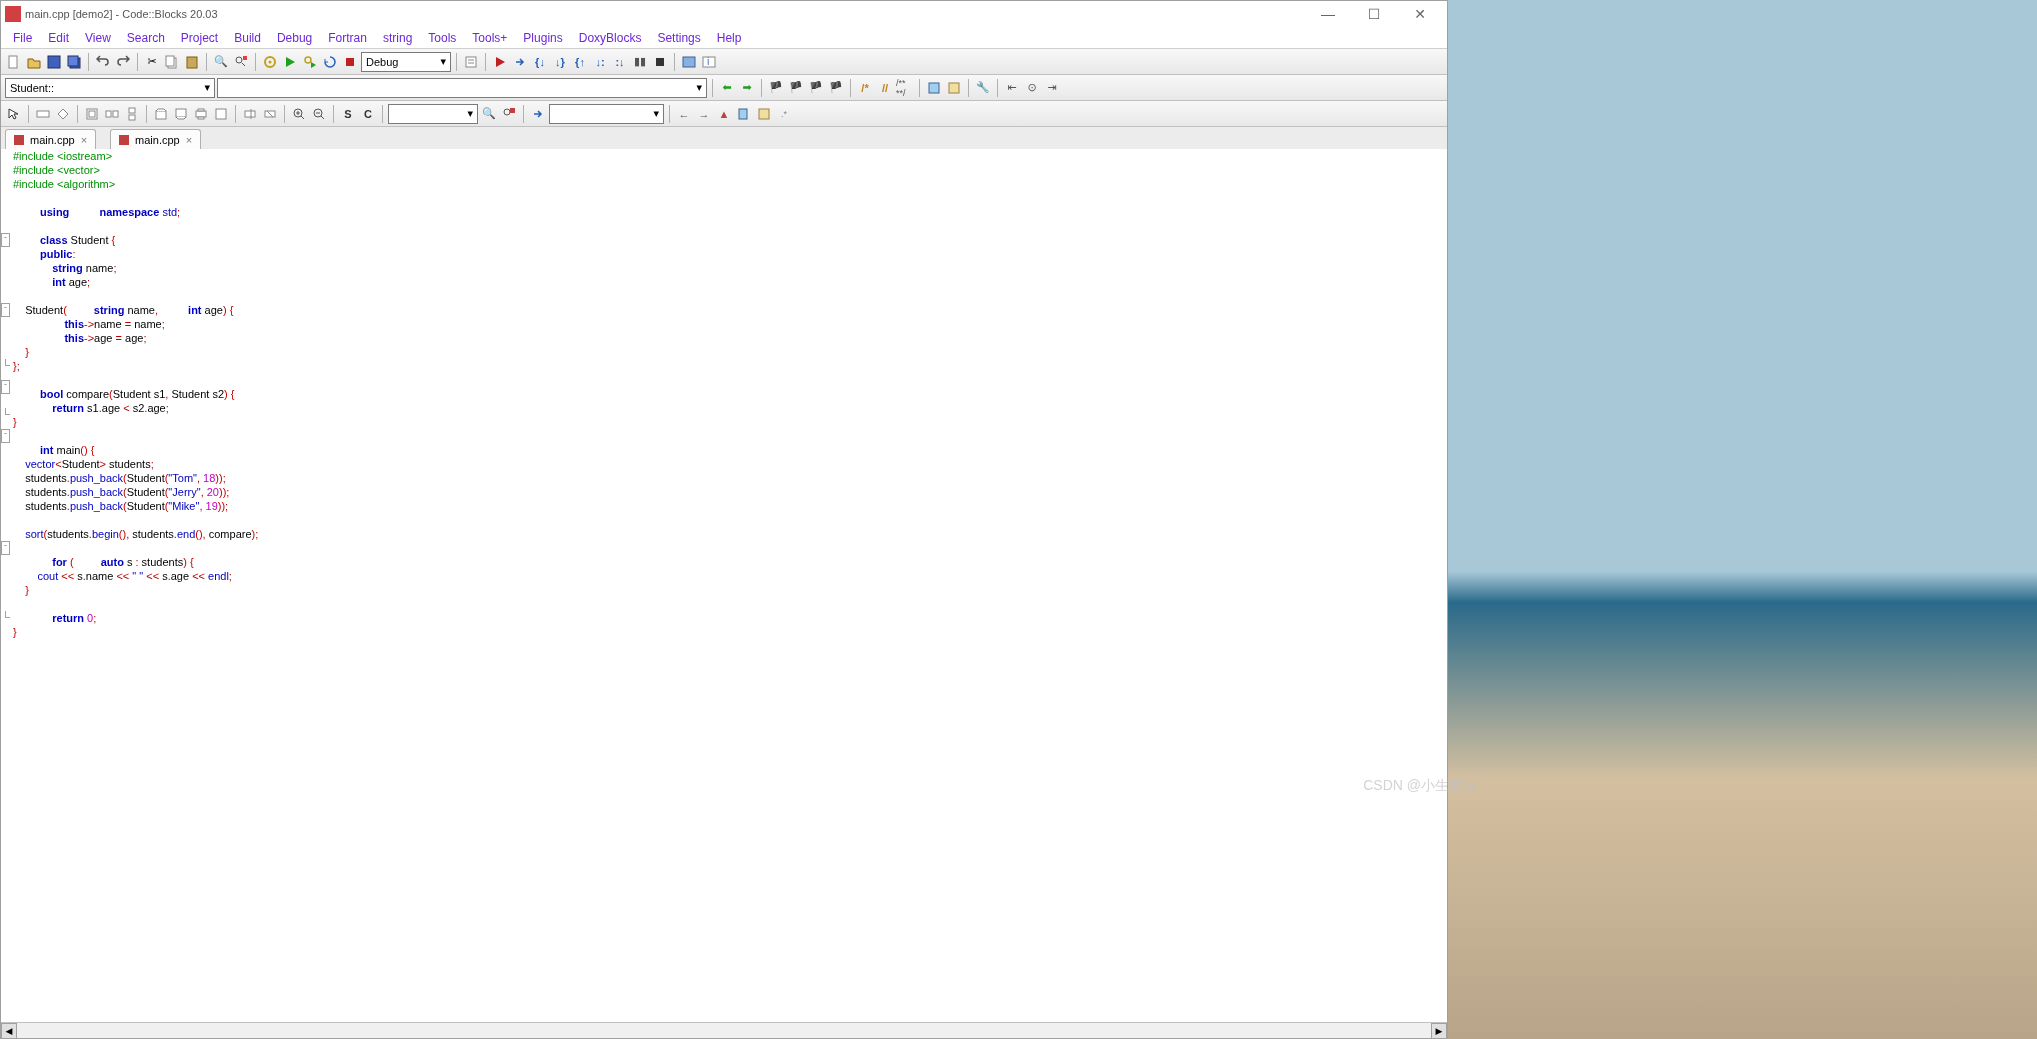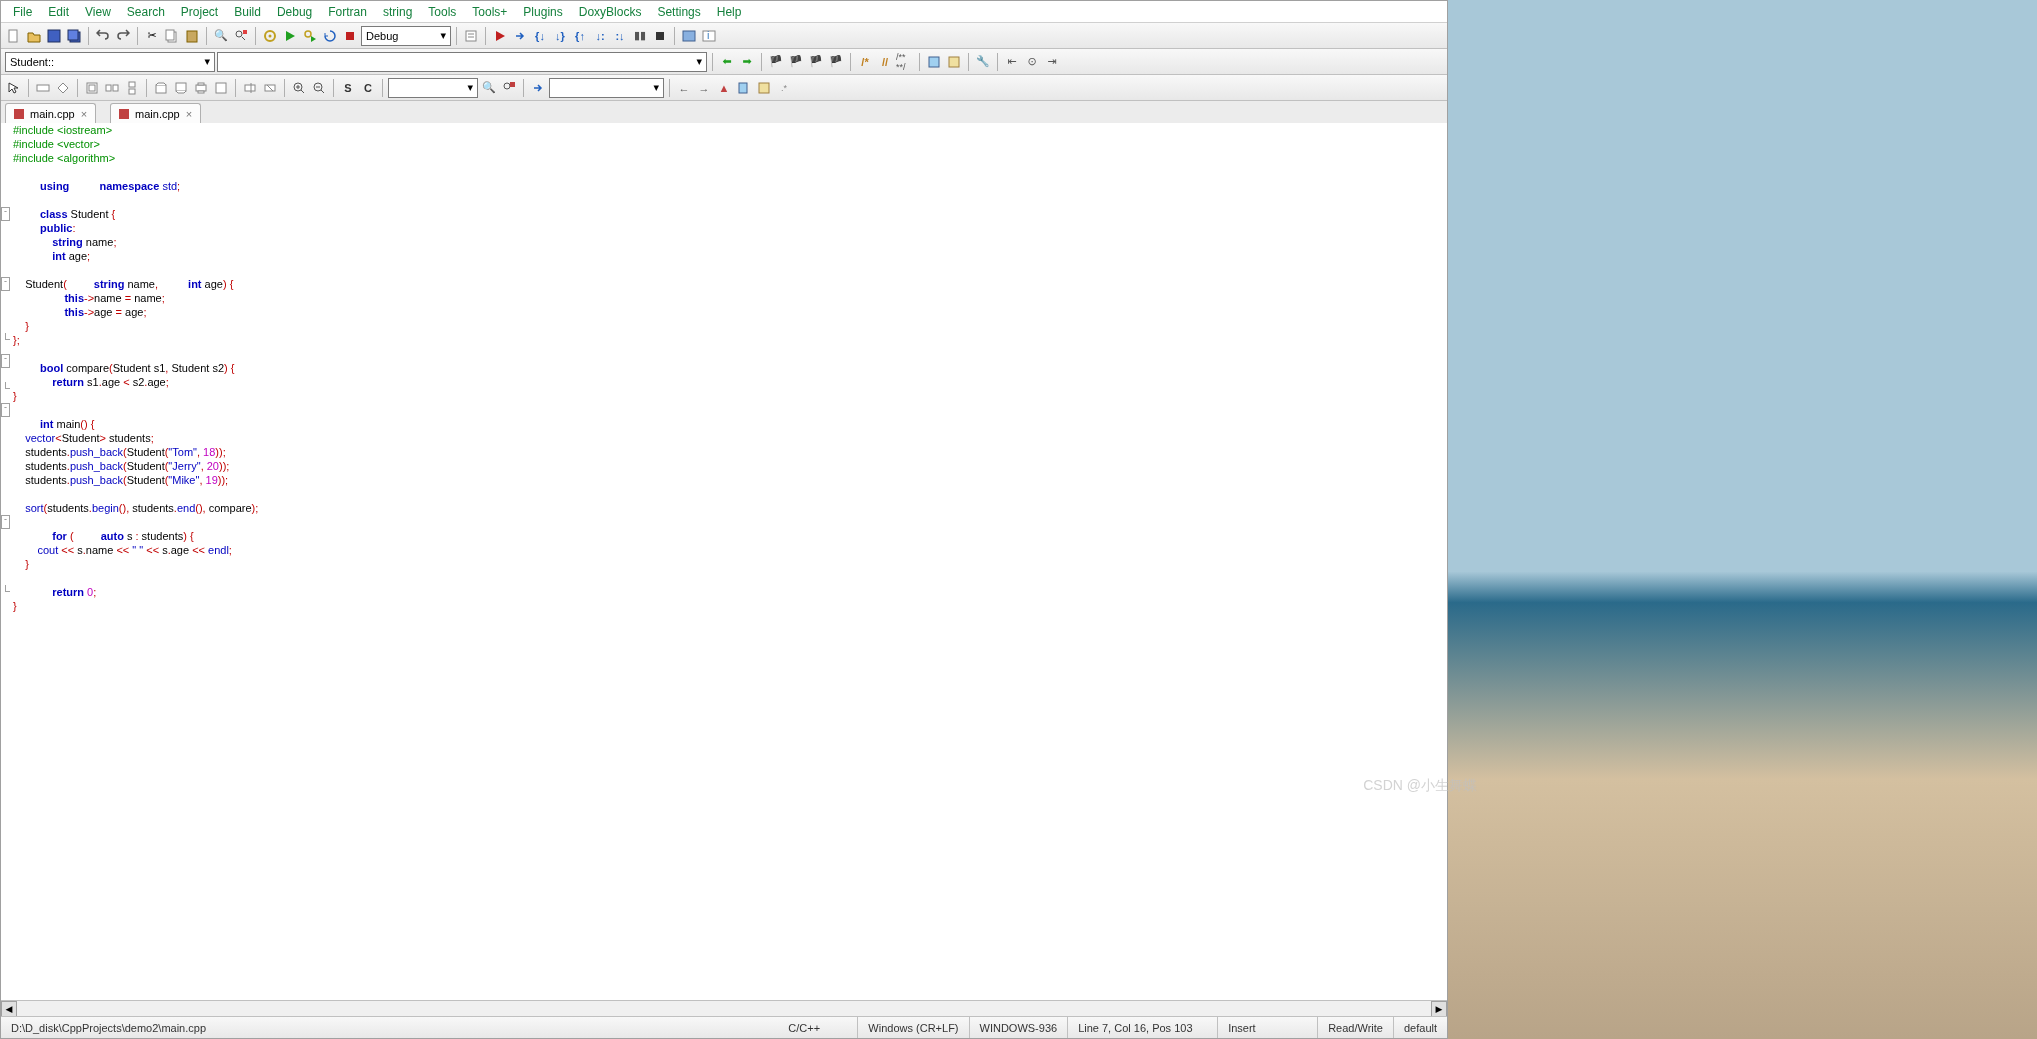--- a/index.html
+++ b/index.html
@@ -3,21 +3,21 @@
 <meta charset="utf-8">
 <style>
 * { margin: 0; padding: 0; box-sizing: border-box; font-family: Tahoma, sans-serif; font-size: 11px; }
 body { background: #f0f0f0; overflow: hidden; }
 .app { width: 1448px; height: 1039px; display: flex; flex-direction: column; background: #ffffff; border: 1px solid #a0a0a0; }
 .titlebar { height: 26px; background: #ffffff; display: flex; align-items: center; padding: 0 4px; font-size: 12px; color: #555; }
 .titlebar-icon { width: 16px; height: 16px; background: #d04040; margin-right: 4px; }
 .titlebar-ctrl { margin-left: auto; display: flex; }
 .titlebar-btn { width: 46px; height: 26px; display: flex; align-items: center; justify-content: center; color: #666; cursor: pointer; font-size: 14px; }
 .menubar { height: 22px; background: #ffffff; display: flex; align-items: center; padding: 0 4px; border-bottom: 1px solid #d0d0d0; }
-.menu-item { padding: 2px 8px; cursor: pointer; font-size: 12px; color: #15803d; }
+.menu-item { padding: 2px 8px; cursor: pointer; font-size: 12px; color: #6d28d9; }
 .toolbar { height: 26px; background: linear-gradient(#f8f8f8,#e8e8e8); border-bottom: 1px solid #c0c0c0; display: flex; align-items: center; padding: 0 4px; gap: 2px; }
 .tb-btn { width: 18px; height: 18px; display: flex; align-items: center; justify-content: center; cursor: pointer; border-radius: 2px; }
 .tb-sep { width: 1px; height: 18px; background: #b0b0b0; margin: 0 3px; }
 .tb-drop { height: 20px; background: #fff; border: 1px solid #7a7a7a; padding: 0 4px; display: flex; align-items: center; font-size: 11px; }
 .tabs-bar { height: 22px; background: #ececec; display: flex; align-items: flex-end; padding: 0 4px; }
 .tab { height: 20px; padding: 0 8px; background: #fcfcfc; border: 1px solid #b0b0b0; border-bottom: none; display: flex; align-items: center; font-size: 11px; margin-right: 14px; gap: 6px; border-radius: 3px 3px 0 0; cursor: pointer;}
 .tab-ico { width: 10px; height: 10px; background: #c04040; }
 .tab-x { font-size: 11px; color: #777; cursor: pointer; }
 .editor-split { flex: 1; display: flex; min-height: 0; }
 .gutter { width: 50px; background: #ffffff; text-align: right; padding-right: 8px; color: #808080; font-family: Consolas, monospace; font-size: 12px; line-height: 14px; user-select: none; }
@@ -42,20 +42,29 @@
 svg { display:block; }
 </style>
 </head>
 <body>
 
 <div class="desktop-peek"></div>
 <div class="watermark">CSDN @小生舞蝶</div>
 
 <div class="app">
 
+  <div class="titlebar">
+    <div class="titlebar-icon"></div>
+    <span>main.cpp [demo2] - Code::Blocks 20.03</span>
+    <div class="titlebar-ctrl">
+      <div class="titlebar-btn">—</div>
+      <div class="titlebar-btn">☐</div>
+      <div class="titlebar-btn">✕</div>
+    </div>
+  </div>
 
   <div class="menubar" id="menubar">
       <div class="menu-item">File</div>
       <div class="menu-item">Edit</div>
       <div class="menu-item">View</div>
       <div class="menu-item">Search</div>
       <div class="menu-item">Project</div>
       <div class="menu-item">Build</div>
       <div class="menu-item">Debug</div>
       <div class="menu-item">Fortran</div>
@@ -508,24 +517,14 @@
 
 </div>
   </div>
 
   <div class="h-scroll">
     <div class="h-scroll-btn">◀</div>
     <div class="h-scroll-track"></div>
     <div class="h-scroll-btn">▶</div>
   </div>
 
-  <div class="statusbar">
-    <div class="sb-cell" style="flex:1;border-right:none">D:\D_disk\CppProjects\demo2\main.cpp</div>
-    <div class="sb-cell" style="width:80px">C/C++</div>
-    <div class="sb-cell">Windows (CR+LF)</div>
-    <div class="sb-cell">WINDOWS-936</div>
-    <div class="sb-cell" style="width:150px">Line 7, Col 16, Pos 103</div>
-    <div class="sb-cell" style="width:100px">Insert</div>
-    <div class="sb-cell">Read/Write</div>
-    <div class="sb-cell" style="border-right:none">default</div>
-  </div>
 
 </div>
 
 </body></html>

